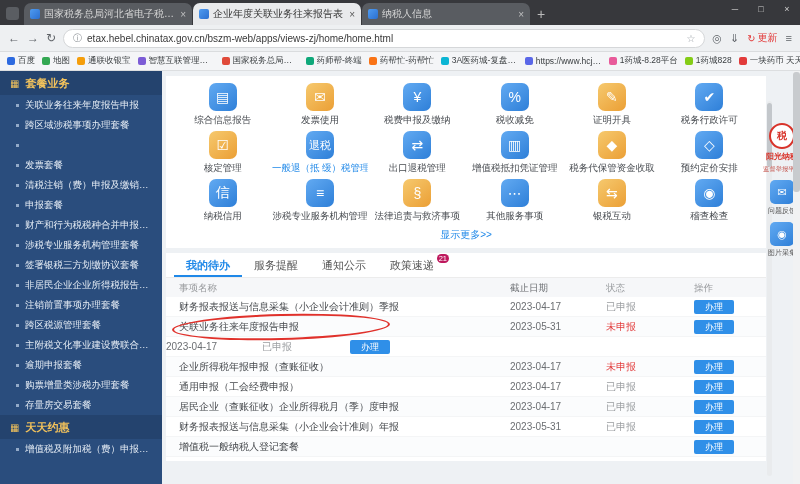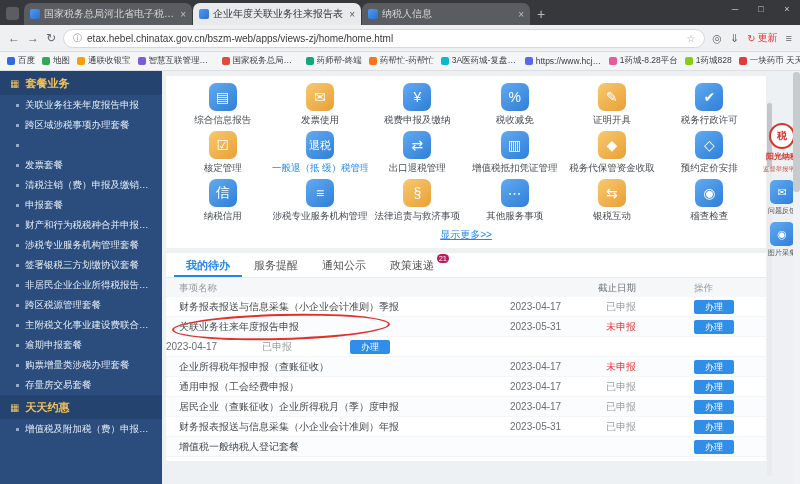--- a/index.html
+++ b/index.html
@@ -55,21 +55,21 @@
 .panel { background:#fff; }
 .services { margin:5px 34px 5px 4px; padding:5px 8px 0; }
 .sgrid { display:grid; grid-template-columns:repeat(6,1fr); }
 .cell { height:48px; display:flex; flex-direction:column; align-items:center; justify-content:center; gap:3px; }
 .tile { width:28px; height:28px; border-radius:7px; display:flex; align-items:center; justify-content:center; color:#fff; font-size:14px; font-style:normal; }
 .tile[data-color="blue"] { background:linear-gradient(140deg,#62aaf2,#2e7fd8); }
 .tile[data-color="gold"] { background:linear-gradient(140deg,#f6c96e,#eb9f35); }
 .tile.sm { font-size:11px; letter-spacing:0; }
 .slabel { font-size:9.5px; color:#474b50; white-space:nowrap; max-width:96px; overflow:hidden; }
 .slabel[data-hl="1"] { color:#1f88e8; }
-.more { text-align:center; color:#1f88e8; font-size:10px; padding:3px 0 6px;text-decoration:underline; }
+.more { text-align:center; color:#1f88e8; font-size:10px; padding:3px 0 6px; }
 
 .todo { margin:0 34px 0 4px; position:relative; height:208px; overflow:hidden; }
 .ttabs { height:25px; border-bottom:1px solid #ececec; display:flex; padding-left:8px; }
 .ttab { line-height:24px; padding:0 12px; font-size:11px; color:#555; position:relative; }
 .ttab.active { color:#1f88e8; font-weight:bold; border-bottom:2px solid #1f88e8; }
 .badge { position:absolute; top:1px; right:-3px; background:#be185d; color:#fff; font-size:7.5px; line-height:9px; min-width:9px; padding:0 2px; border-radius:6px; text-align:center; font-style:normal; }
 .thead { display:flex; height:19px; line-height:19px; background:#f6f7f9; font-size:9.5px; color:#97999c; }
 .tbody .trow { display:flex; height:20px; line-height:20px; font-size:10px; color:#45484c; border-bottom:1px solid #f4f5f6; }
 .tbody .trow:nth-child(even) { background:#fbfcfd; }
 .c-name { flex:1; padding-left:13px; white-space:nowrap; overflow:hidden; }
@@ -233,20 +233,24 @@
     <div class="side-item">
         <span class="dot"></span>
         <span class="txt">签署银税三方划缴协议套餐</span>
       </div>
     <div class="side-item">
         <span class="dot"></span>
         <span class="txt">非居民企业企业所得税报告套餐</span>
       </div>
     <div class="side-item">
         <span class="dot"></span>
+        <span class="txt">注销前置事项办理套餐</span>
+      </div>
+    <div class="side-item">
+        <span class="dot"></span>
         <span class="txt">跨区税源管理套餐</span>
       </div>
     <div class="side-item">
         <span class="dot"></span>
         <span class="txt">主附税文化事业建设费联合申报套餐</span>
       </div>
     <div class="side-item">
         <span class="dot"></span>
         <span class="txt">逾期申报套餐</span>
       </div>
@@ -392,20 +396,21 @@
     <div class="panel todo">
       <div class="ttabs">
         <span class="ttab active">我的待办</span>
         <span class="ttab">服务提醒</span>
         <span class="ttab">通知公示</span>
         <span class="ttab"><span>政策速递</span><i class="badge">21</i></span>
       </div>
       <div class="thead">
         <span class="c-name">事项名称</span>
         <span class="c-date">截止日期</span>
+        <span class="c-status">状态</span>
         <span class="c-act">操作</span>
       </div>
       <div class="tbody">
         <div class="trow">
           <span class="c-name">财务报表报送与信息采集（小企业会计准则）季报</span>
           <span class="c-date">2023-04-17</span>
           <span class="c-status" data-st="done">已申报</span>
           <span class="c-act"><button class="btn">办理</button></span>
         </div>
         <div class="trow">

